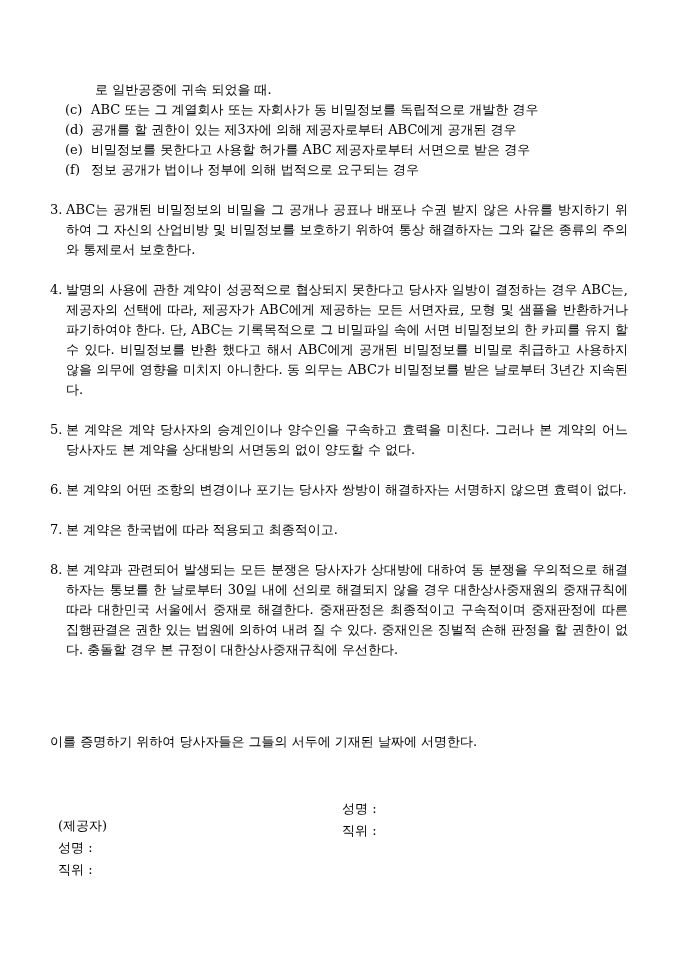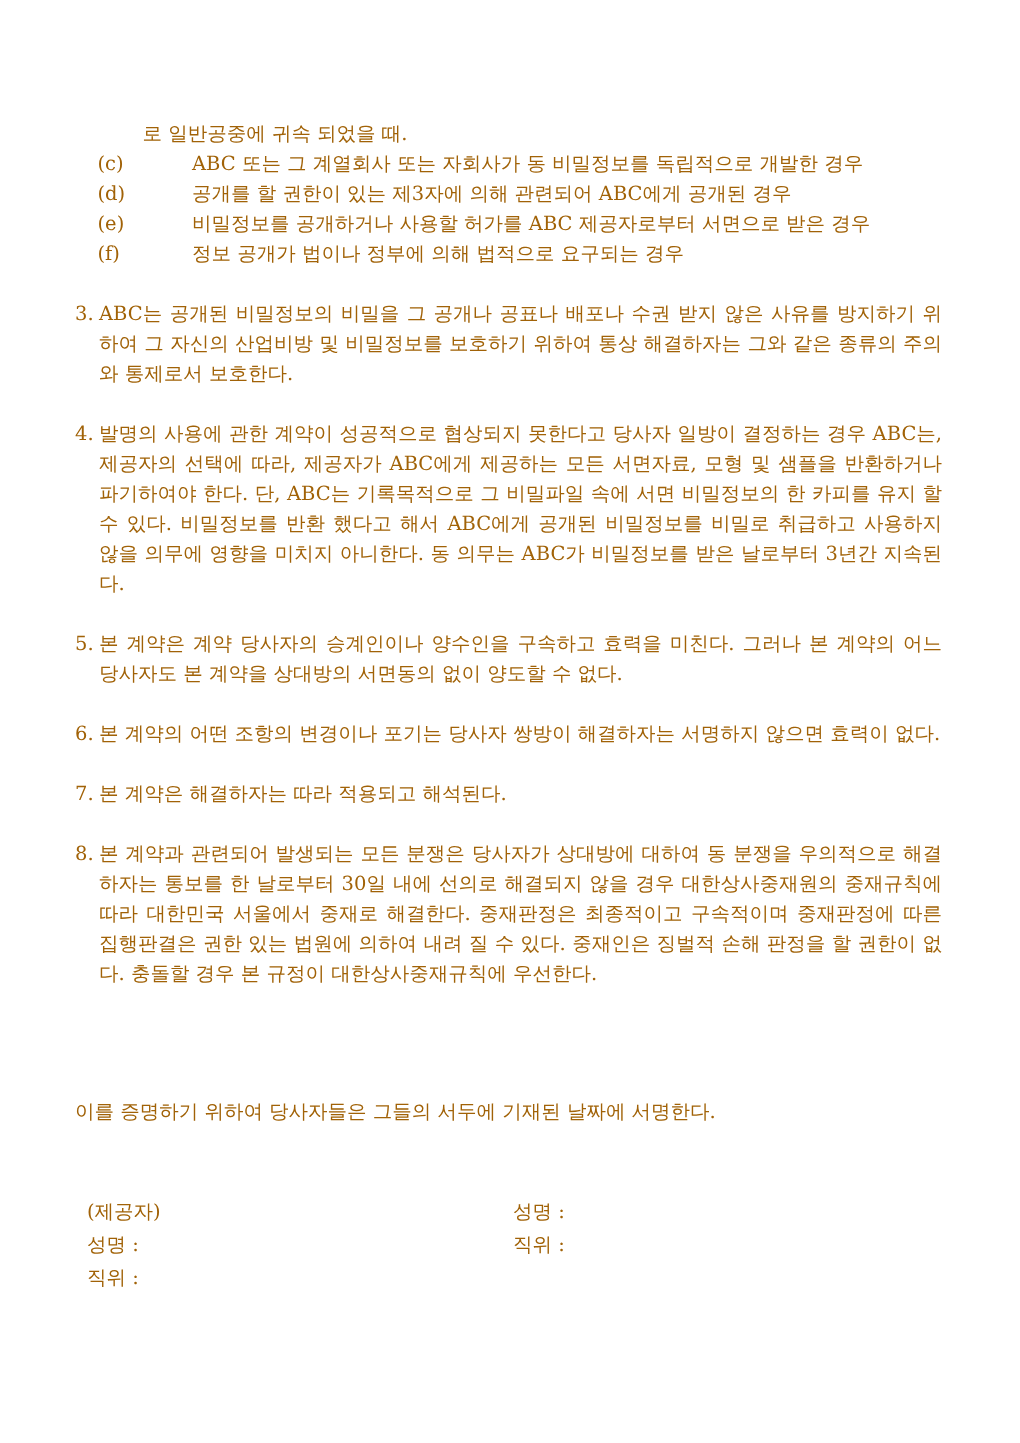--- a/index.html
+++ b/index.html
@@ -1,58 +1,58 @@
 <!DOCTYPE html>
 <html lang="ko"><head>
 <meta charset="utf-8">
 <style>
   html, body { margin: 0; padding: 0; background: #ffffff; }
   .page {
     position: relative;
     width: 680px;
     height: 962px;
     background: #ffffff;
-    color: #a16207;
+    color: #000000;
     font-family: "DejaVu Serif", "Liberation Serif", serif;
     font-size: 13px;
     line-height: 20px;
     box-sizing: border-box;
     padding: 80px 52px 0 50px;
     overflow: hidden;
   }
   .cont-line { padding-left: 45px; }
   .subitem { display: flex; padding-left: 15px; }
   .sub-label { flex: 0 0 26px; }
-  .sub-text { flex: 1; margin-left: 37px; }
+  .sub-text { flex: 1; }
   .clause { display: flex; margin-top: 20px; }
   .clause-num { flex: 0 0 16px; }
   .clause-text { flex: 1; text-align: justify; }
   .closing { margin-top: 72px; }
   .sig-block { display: flex; margin-top: 46px; line-height: 22px; }
-  .sig-col-left { width: 285px; box-sizing: border-box; padding-left: 8px; }
+  .sig-col-left { width: 285px; box-sizing: border-box; padding-left: 8px; margin-top: 17px; }
   .sig-col-right { flex: 1; padding-left: 7px; }
 </style>
 </head>
 <body>
 
 <div class="page">
 
   <div class="sub-block">
     <div class="cont-line">로 일반공중에 귀속 되었을 때.</div>
     <div class="subitem">
       <span class="sub-label">(c)</span>
       <span class="sub-text">ABC 또는 그 계열회사 또는 자회사가 동 비밀정보를 독립적으로 개발한 경우</span>
     </div>
     <div class="subitem">
       <span class="sub-label">(d)</span>
-      <span class="sub-text">공개를 할 권한이 있는 제3자에 의해 관련되어 ABC에게 공개된 경우</span>
+      <span class="sub-text">공개를 할 권한이 있는 제3자에 의해 제공자로부터 ABC에게 공개된 경우</span>
     </div>
     <div class="subitem">
       <span class="sub-label">(e)</span>
-      <span class="sub-text">비밀정보를 공개하거나 사용할 허가를 ABC 제공자로부터 서면으로 받은 경우</span>
+      <span class="sub-text">비밀정보를 못한다고 사용할 허가를 ABC 제공자로부터 서면으로 받은 경우</span>
     </div>
     <div class="subitem">
       <span class="sub-label">(f)</span>
       <span class="sub-text">정보 공개가 법이나 정부에 의해 법적으로 요구되는 경우</span>
     </div>
   </div>
 
   <div class="clause">
     <span class="clause-num">3.</span>
     <div class="clause-text">ABC는 공개된 비밀정보의 비밀을 그 공개나 공표나 배포나 수권 받지 않은 사유를 방지하기 위하여 그 자신의 산업비방 및 비밀정보를 보호하기 위하여 통상 해결하자는 그와 같은 종류의 주의와 통제로서 보호한다.</div>
@@ -68,21 +68,21 @@
     <div class="clause-text">본 계약은 계약 당사자의 승계인이나 양수인을 구속하고 효력을 미친다. 그러나 본 계약의 어느 당사자도 본 계약을 상대방의 서면동의 없이 양도할 수 없다.</div>
   </div>
 
   <div class="clause">
     <span class="clause-num">6.</span>
     <div class="clause-text">본 계약의 어떤 조항의 변경이나 포기는 당사자 쌍방이 해결하자는 서명하지 않으면 효력이 없다.</div>
   </div>
 
   <div class="clause">
     <span class="clause-num">7.</span>
-    <div class="clause-text">본 계약은 해결하자는 따라 적용되고 해석된다.</div>
+    <div class="clause-text">본 계약은 한국법에 따라 적용되고 최종적이고.</div>
   </div>
 
   <div class="clause">
     <span class="clause-num">8.</span>
     <div class="clause-text">본 계약과 관련되어 발생되는 모든 분쟁은 당사자가 상대방에 대하여 동 분쟁을 우의적으로 해결하자는 통보를 한 날로부터 30일 내에 선의로 해결되지 않을 경우 대한상사중재원의 중재규칙에 따라 대한민국 서울에서 중재로 해결한다. 중재판정은 최종적이고 구속적이며 중재판정에 따른 집행판결은 권한 있는 법원에 의하여 내려 질 수 있다. 중재인은 징벌적 손해 판정을 할 권한이 없다. 충돌할 경우 본 규정이 대한상사중재규칙에 우선한다.</div>
   </div>
 
   <div class="closing">이를 증명하기 위하여 당사자들은 그들의 서두에 기재된 날짜에 서명한다.</div>
 
   <div class="sig-block">

